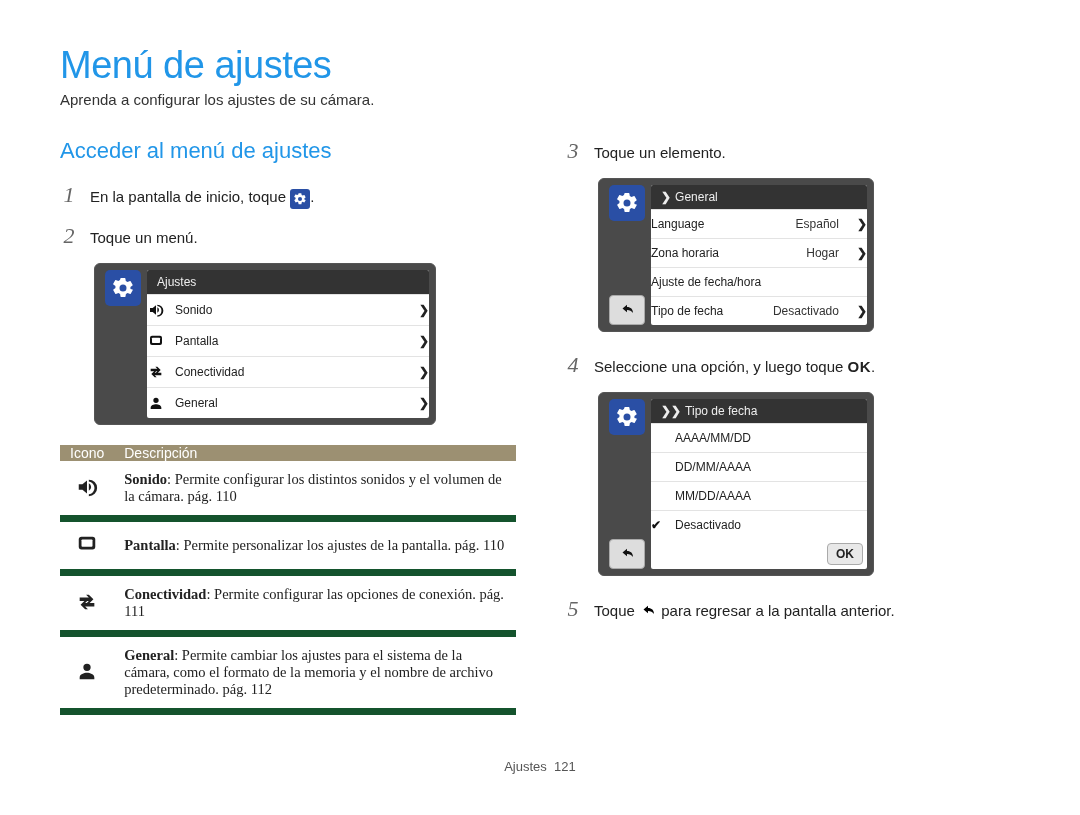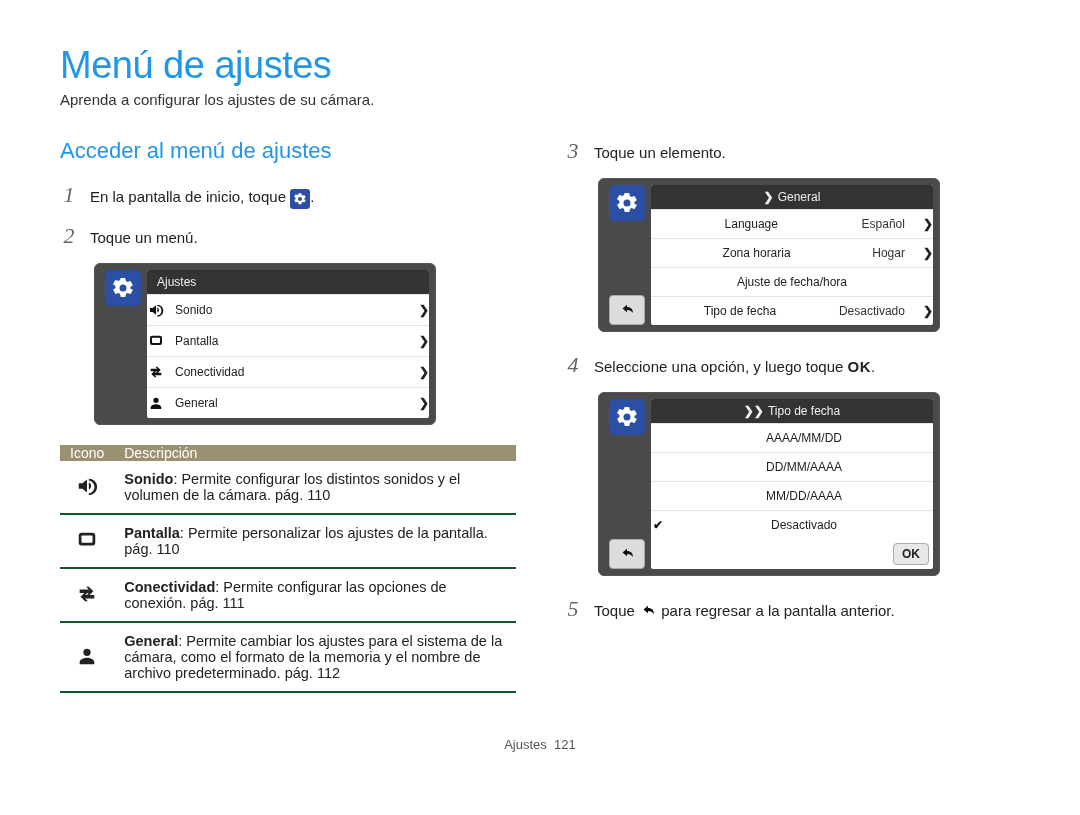--- a/index.html
+++ b/index.html
@@ -82,21 +82,21 @@
   
   .camera-shot {
     margin: 6px 0 20px 34px;
     width: 342px;
     border: 1px solid #555;
     border-radius: 6px;
     background: #4a4a4a;
     padding: 6px;
     position: relative;
   }
-  .cam-right .camera-shot { width: 342px; text-align: center; }
+  .cam-right .camera-shot { width: 276px; }
   .cam-sidebar {
     position: absolute;
     left: 6px;
     top: 6px;
     bottom: 6px;
     width: 44px;
     display: flex;
     flex-direction: column;
     justify-content: space-between;
     align-items: center;
@@ -192,23 +192,24 @@
   }
   .desc-table th {
     background: #9c9072;
     color: #fff;
     font-weight: 400;
     text-align: left;
     padding: 0 10px;
     font-size: 14px;
   }
   .desc-table td {
-    border-bottom: 2px solid #14532d;
+    border-bottom: 7px solid #14532d;
     padding: 10px 10px;
     vertical-align: middle;
+    font-family: Liberation Serif, serif;
   }
   .desc-table td.icon-cell {
     width: 52px;
     text-align: center;
   }
   .desc-table td.icon-cell .icn {
     display: inline-flex;
     width: 24px;
     height: 24px;
     align-items: center;

